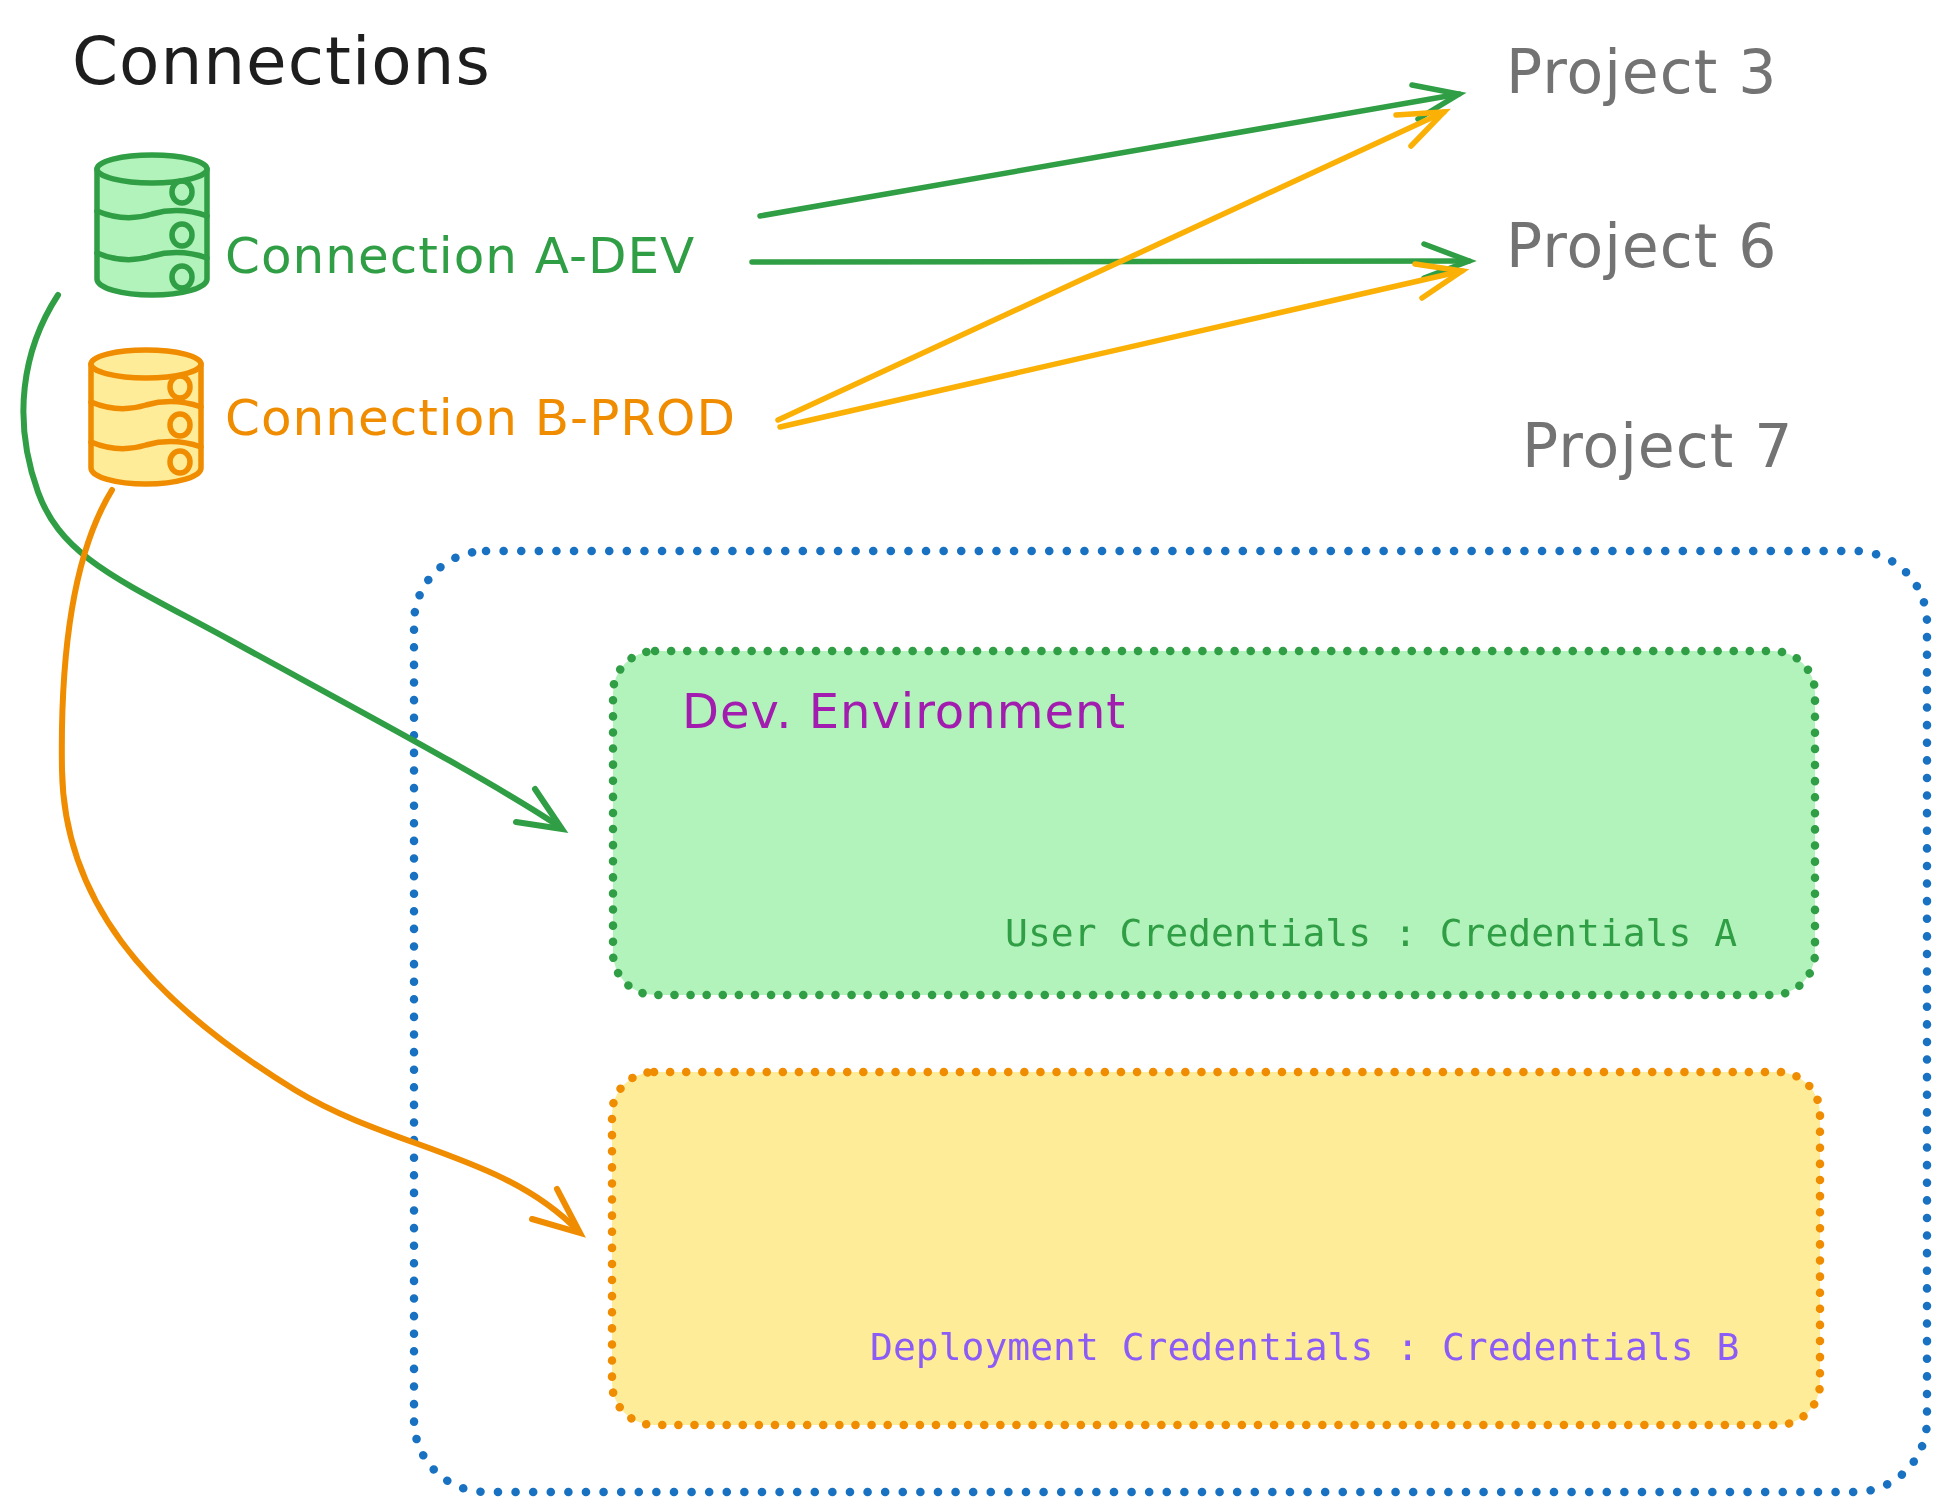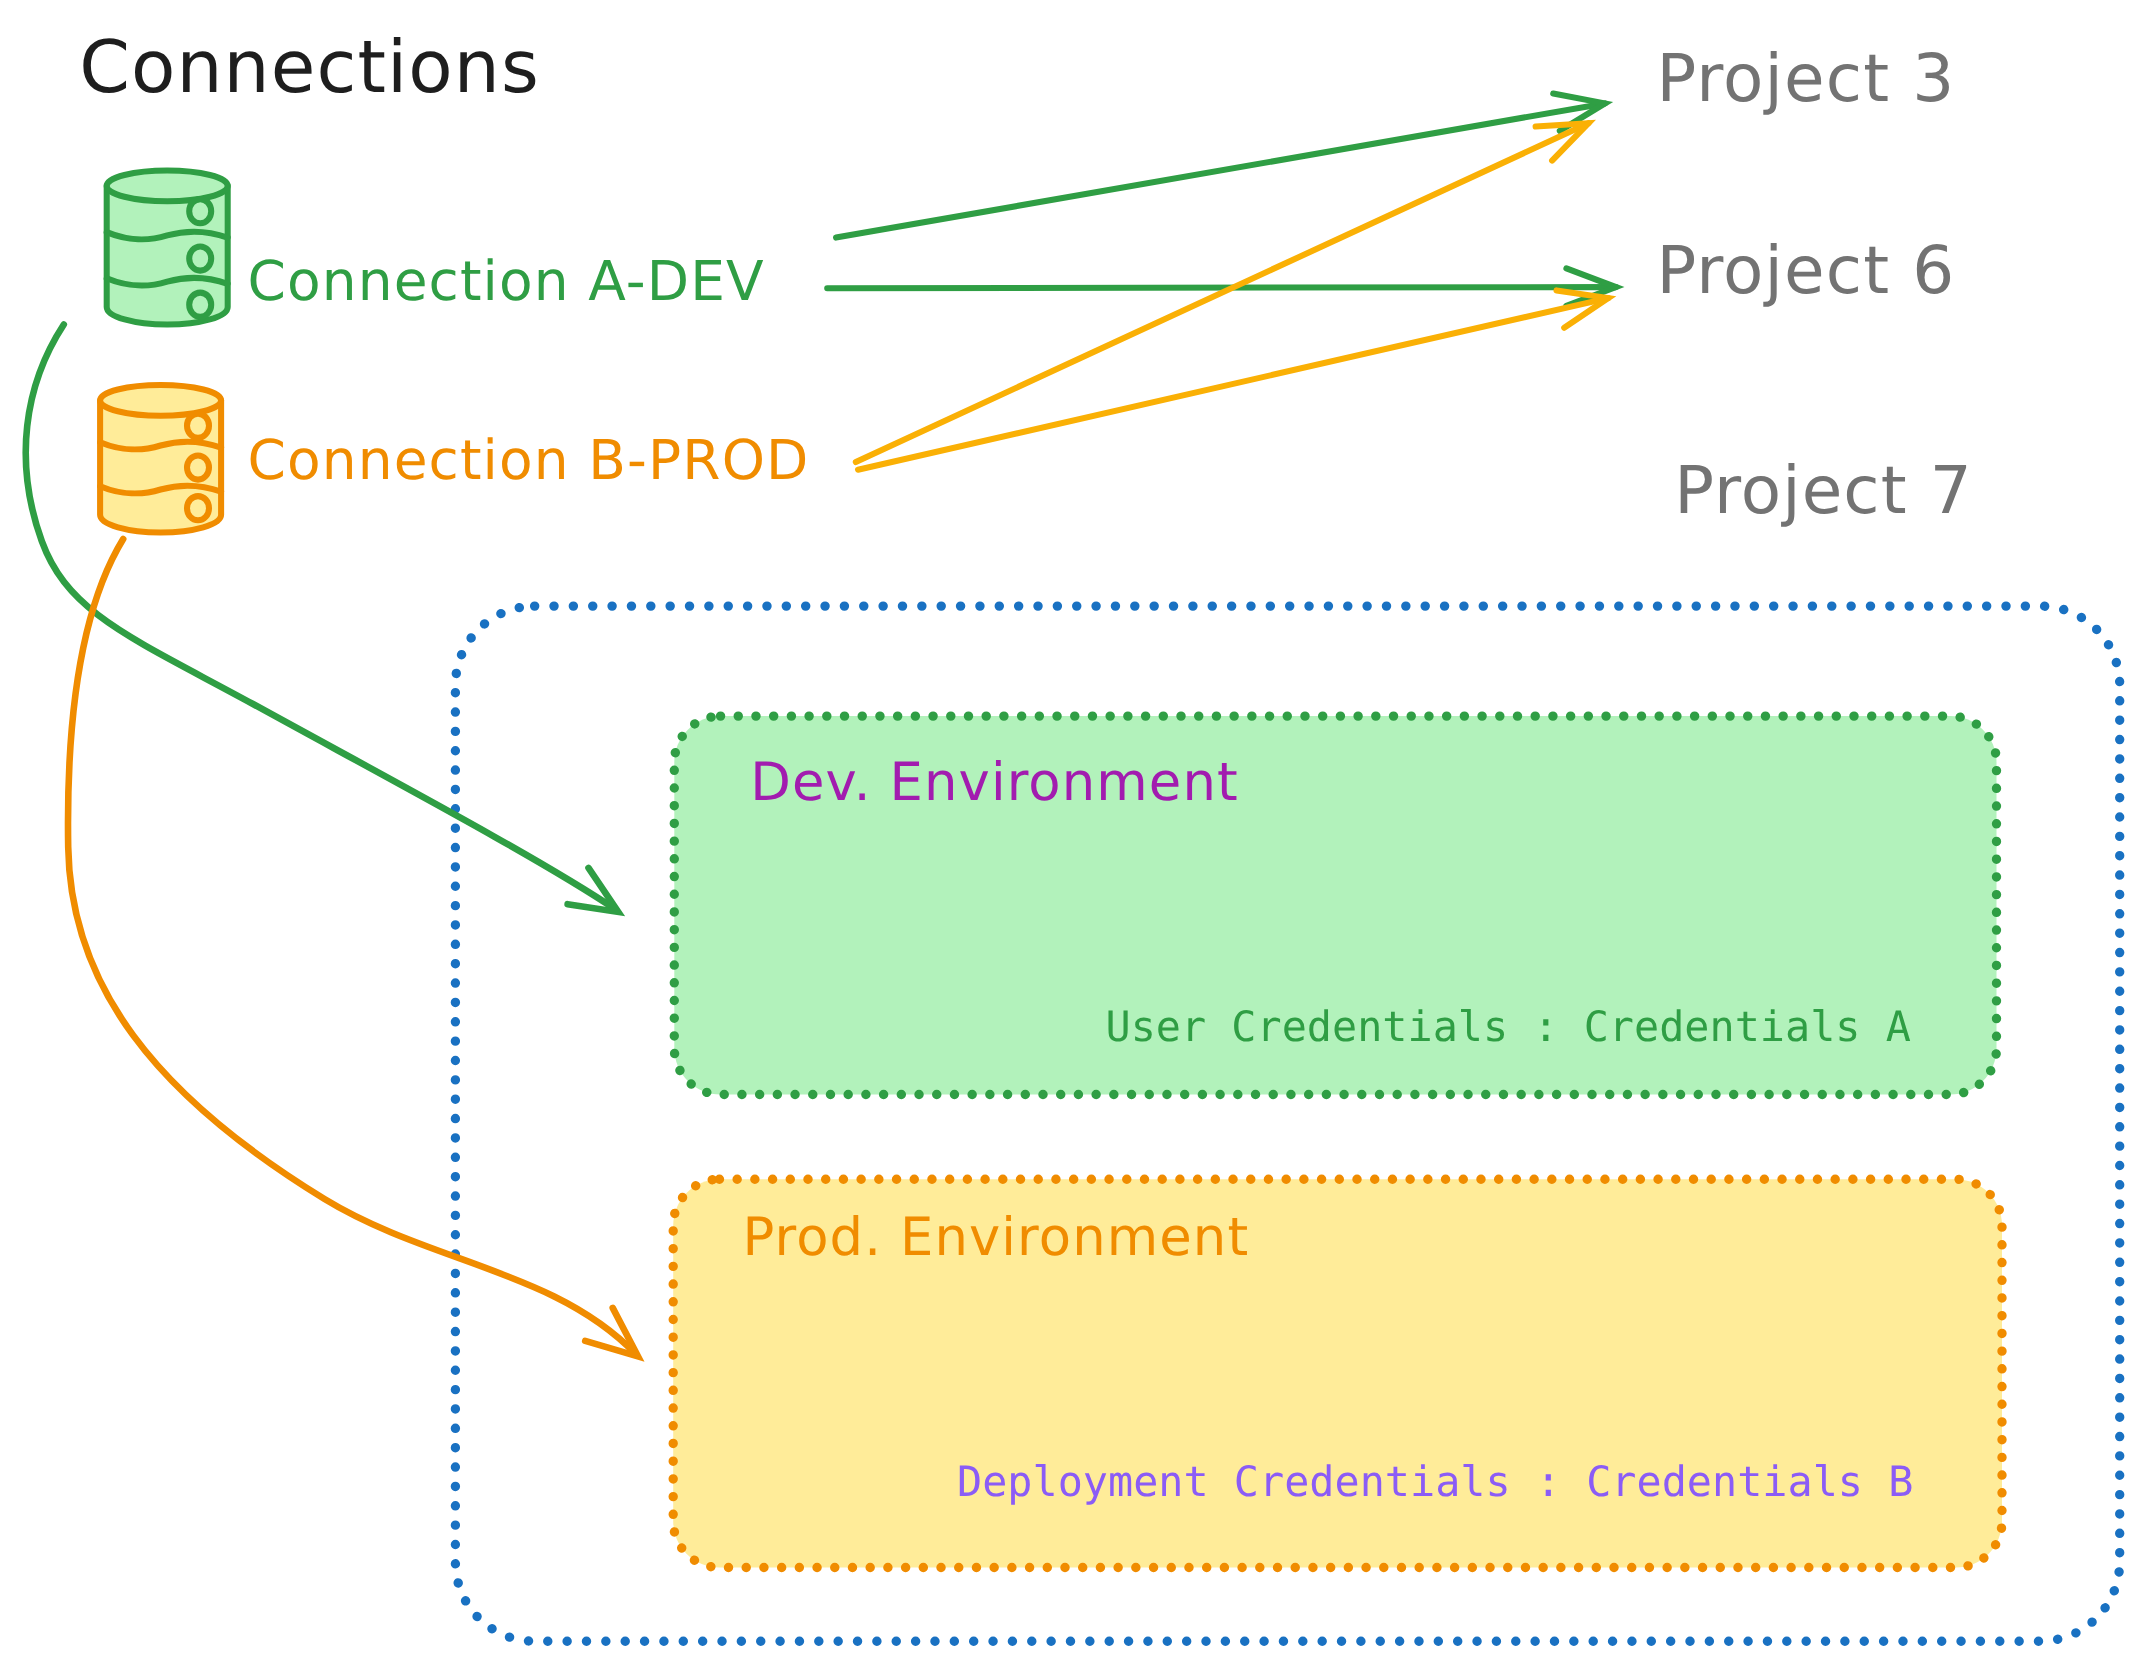--- a/index.html
+++ b/index.html
@@ -113,17 +113,16 @@
   <div class="label project-label" style="left:1506px; top:38px;">Project 3</div>
 
   <div class="label project-label" style="left:1506px; top:212px;">Project 6</div>
 
   <div class="label project-label" style="left:1522px; top:412px;">Project 7</div>
 
   <div class="label env-title-green" style="left:666px; top:684px;">Dev. Environment</div>
 
   <div class="label cred-line cred-green" style="left:1005px; top:912px;">User Credentials : Credentials A</div>
 
-  <div class="label env-title-orange" style="left:675px; top:1098px;">Prod. Environment</div>
 
   <div class="label cred-line cred-orange" style="left:870px; top:1326px;">Deployment Credentials : Credentials B</div>
 
 </div>
 
 </body></html>

